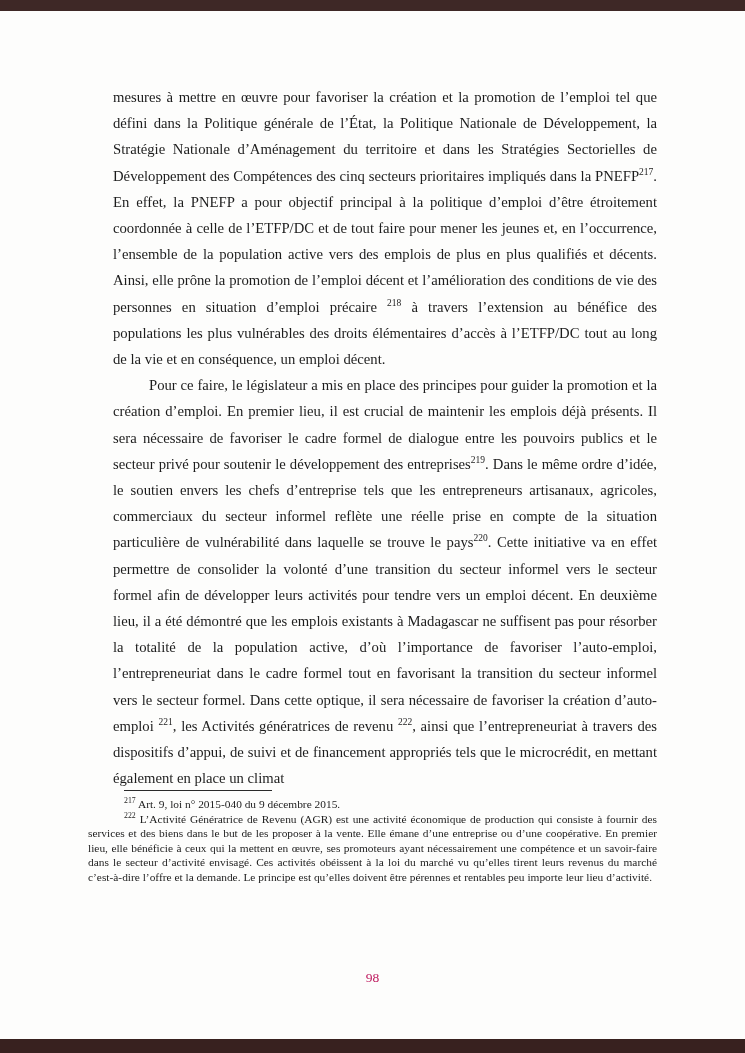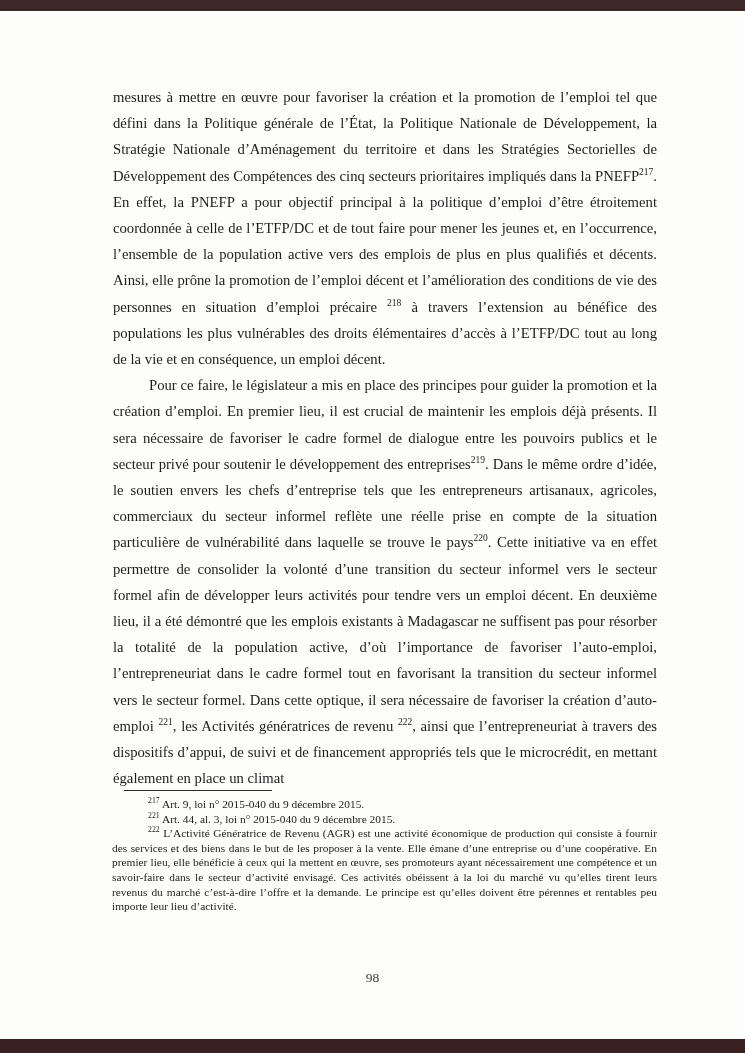--- a/index.html
+++ b/index.html
@@ -56,56 +56,54 @@
     width: 148px;
     margin-left: 36px;
     border-top: 1px solid #2a2a2a;
     margin-bottom: 6px;
   }
   .footnote {
     font-size: 11.4px;
     line-height: 14.6px;
     text-align: justify;
     text-indent: 36px;
-    margin-left: 24px;
   }
   .footnote sup {
     font-size: 7.8px;
     line-height: 0;
     vertical-align: super;
   }
 
   .page-number {
     position: absolute;
     left: 0;
     right: 0;
     top: 970px;
     text-align: center;
     font-size: 13.5px;
-    color: #404040;
+    color: #be185d;
   }
 </style>
 </head>
 <body>
 
 <div class="page">
   <div class="scan-bar top"></div>
 
   <div class="content">
     <div>
         <p class="para">mesures à mettre en œuvre pour favoriser la création et la promotion de l’emploi tel que défini dans la Politique générale de l’État, la Politique Nationale de Développement, la Stratégie Nationale d’Aménagement du territoire et dans les Stratégies Sectorielles de Développement des Compétences des cinq secteurs prioritaires impliqués dans la PNEFP<sup>217</sup>. En effet, la PNEFP a pour objectif principal à la politique d’emploi d’être étroitement coordonnée à celle de l’ETFP/DC et de tout faire pour mener les jeunes et, en l’occurrence, l’ensemble de la population active vers des emplois de plus en plus qualifiés et décents. Ainsi, elle prône la promotion de l’emploi décent et l’amélioration des conditions de vie des personnes en situation d’emploi précaire <sup>218</sup> à travers l’extension au bénéfice des populations les plus vulnérables des droits élémentaires d’accès à l’ETFP/DC tout au long de la vie et en conséquence, un emploi décent.</p>
         <p class="para indent">Pour ce faire, le législateur a mis en place des principes pour guider la promotion et la création d’emploi.  En premier lieu, il est crucial de maintenir les emplois déjà présents. Il sera nécessaire de favoriser le cadre formel de dialogue entre les pouvoirs publics et le secteur privé pour soutenir le développement des entreprises<sup>219</sup>. Dans le même ordre d’idée, le soutien envers les chefs d’entreprise tels que les entrepreneurs artisanaux, agricoles, commerciaux du secteur informel reflète une réelle prise en compte de la situation particulière de vulnérabilité dans laquelle se trouve le pays<sup>220</sup>. Cette initiative va en effet permettre de consolider la volonté d’une transition du secteur informel vers le secteur formel afin de développer leurs activités pour tendre vers un emploi décent. En deuxième lieu, il a été démontré que les emplois existants à Madagascar ne suffisent pas pour résorber la totalité de la population active, d’où l’importance de favoriser l’auto-emploi, l’entrepreneuriat dans le cadre formel tout en favorisant la transition du secteur informel vers le secteur formel. Dans cette optique, il sera nécessaire de favoriser la création d’auto-emploi <sup>221</sup>, les Activités génératrices de revenu <sup>222</sup>, ainsi que l’entrepreneuriat à travers des dispositifs d’appui, de suivi et de financement appropriés tels que le microcrédit, en mettant également en place un climat</p>
       </div>
   </div>
 
   <div class="footnote-area">
     <div class="fn-sep"></div>
     <div>
         <div class="footnote"><sup>217</sup> Art. 9, loi n° 2015-040 du 9 décembre 2015.</div>
-        <div class="footnote"><sup>221</sup> Art. 44, al. 3, loi n° 2015-040 du 9 décembre 2015.</div>
         <div class="footnote"><sup>222</sup> L’Activité Génératrice de Revenu (AGR) est une activité économique de production qui consiste à fournir des services et des biens dans le but de les proposer à la vente. Elle émane d’une entreprise ou d’une coopérative. En premier lieu, elle bénéficie à ceux qui la mettent en œuvre, ses promoteurs ayant nécessairement une compétence et un savoir-faire dans le secteur d’activité envisagé. Ces activités obéissent à la loi du marché vu qu’elles tirent leurs revenus du marché c’est-à-dire l’offre et la demande. Le principe est qu’elles doivent être pérennes et rentables peu importe leur lieu d’activité.</div>
       </div>
   </div>
 
   <div class="page-number">98</div>
 
   <div class="scan-bar bottom"></div>
 </div>
 
 </body></html>

